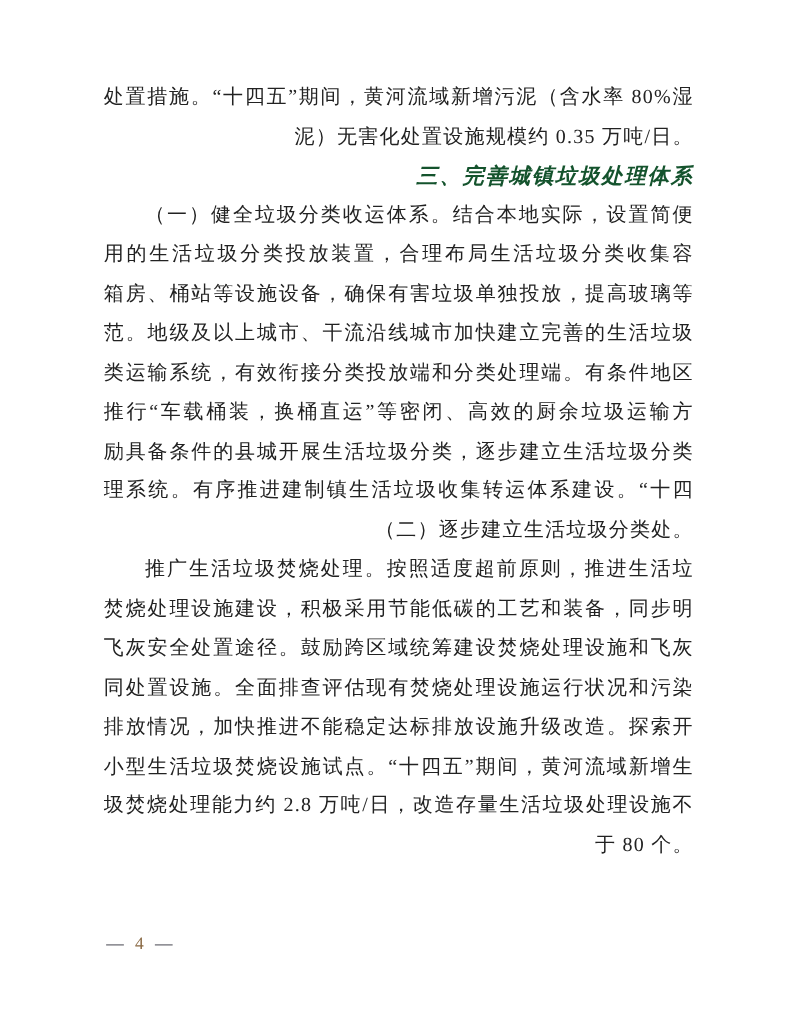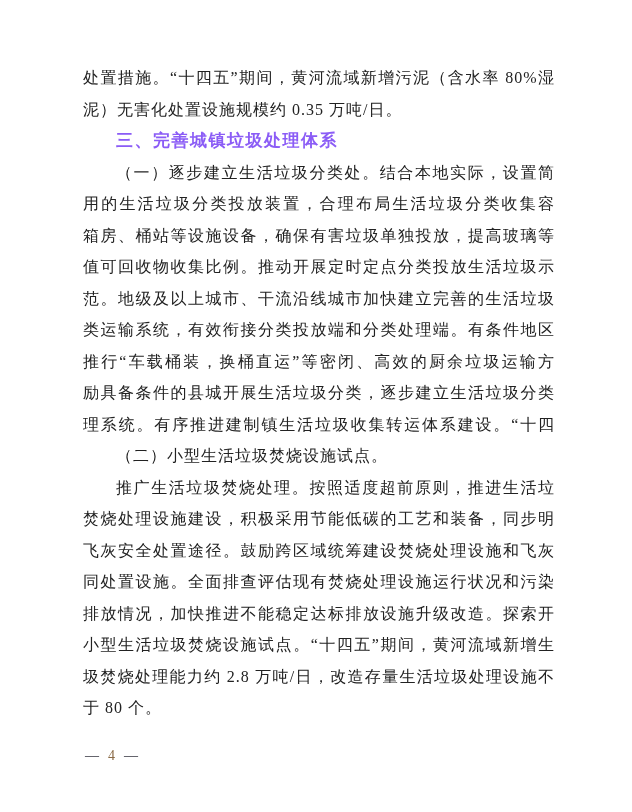--- a/index.html
+++ b/index.html
@@ -21,36 +21,37 @@
     left: 83px;
     top: 62px;
     width: 472px;
   }
   .line {
     height: 31.5px;
     line-height: 31.5px;
     font-size: 16px;
     letter-spacing: 1px;
     overflow: hidden;
-    text-align: left;
+    text-align: right;
   }
   .just {
     text-align: justify;
     text-align-last: justify;
     text-justify: inter-character;
   }
   .indent {
     text-indent: 33px;
   }
   .heading {
     font-family: "Liberation Sans", "DejaVu Sans", sans-serif;
     font-weight: 700;
     font-size: 17px;
     letter-spacing: 1.5px;
-    color: #8b5cf6;
+    color: #14532d;
+    font-style: italic;
   }
   .kai {
     
     font-family: "Liberation Serif", "DejaVu Serif", serif;
   }
   .footer {
     position: absolute;
     left: 85px;
     top: 746px;
     font-size: 14px;
@@ -68,31 +69,30 @@
 <body>
 
 <div class="page">
   <div class="content">
 
     <div class="line just">处置措施。“十四五”期间，黄河流域新增污泥（含水率 80%湿污</div>
     <div class="line">泥）无害化处置设施规模约 0.35 万吨/日。</div>
 
     <div class="line heading indent">三、完善城镇垃圾处理体系</div>
 
-    <div class="line just indent"><span class="kai">（一）逐步建立生活垃圾分类处。</span><span>结合本地实际，设置简便适</span></div>
+    <div class="line just indent"><span class="kai">（一）健全垃圾分类收运体系。</span><span>结合本地实际，设置简便适</span></div>
     <div class="line just">用的生活垃圾分类投放装置，合理布局生活垃圾分类收集容器、</div>
     <div class="line just">箱房、桶站等设施设备，确保有害垃圾单独投放，提高玻璃等低</div>
-    <div class="line just">值可回收物收集比例。推动开展定时定点分类投放生活垃圾示</div>
     <div class="line just">范。地级及以上城市、干流沿线城市加快建立完善的生活垃圾分</div>
     <div class="line just">类运输系统，有效衔接分类投放端和分类处理端。有条件地区可</div>
     <div class="line just">推行“车载桶装，换桶直运”等密闭、高效的厨余垃圾运输方式。鼓</div>
     <div class="line just">励具备条件的县城开展生活垃圾分类，逐步建立生活垃圾分类处</div>
     <div class="line just">理系统。有序推进建制镇生活垃圾收集转运体系建设。“十四五”期</div>
 
-    <div class="line kai indent">（二）小型生活垃圾焚烧设施试点。</div>
+    <div class="line kai indent">（二）逐步建立生活垃圾分类处。</div>
 
     <div class="line just indent">推广生活垃圾焚烧处理。按照适度超前原则，推进生活垃圾</div>
     <div class="line just">焚烧处理设施建设，积极采用节能低碳的工艺和装备，同步明确</div>
     <div class="line just">飞灰安全处置途径。鼓励跨区域统筹建设焚烧处理设施和飞灰协</div>
     <div class="line just">同处置设施。全面排查评估现有焚烧处理设施运行状况和污染物</div>
     <div class="line just">排放情况，加快推进不能稳定达标排放设施升级改造。探索开展</div>
     <div class="line just">小型生活垃圾焚烧设施试点。“十四五”期间，黄河流域新增生活垃</div>
     <div class="line just">圾焚烧处理能力约 2.8 万吨/日，改造存量生活垃圾处理设施不少</div>
     <div class="line">于 80 个。</div>
 

